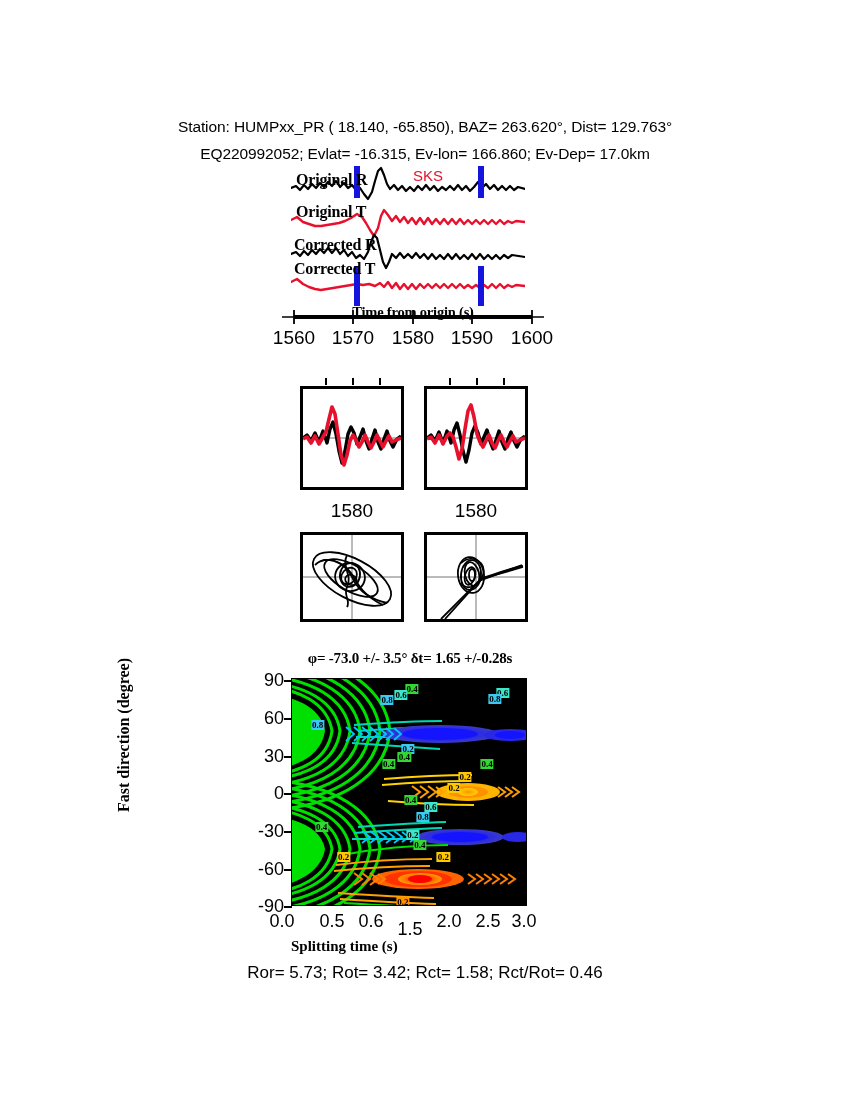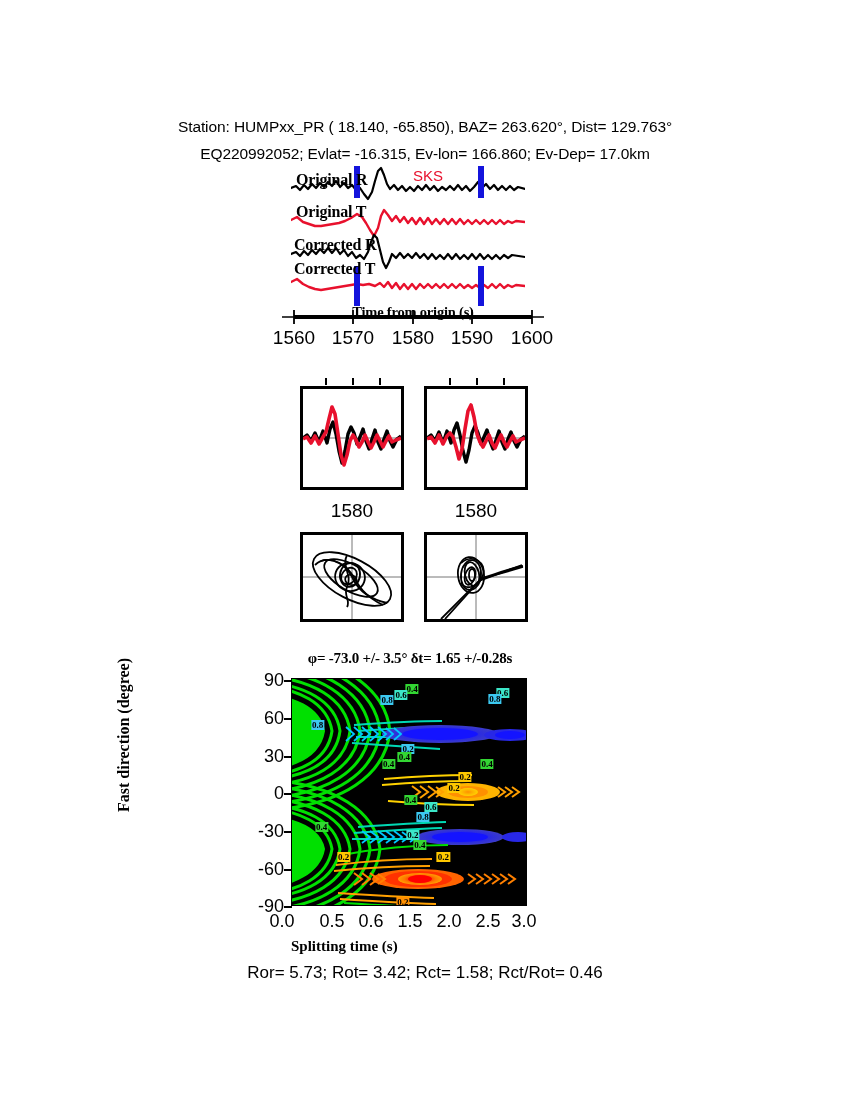--- a/index.html
+++ b/index.html
@@ -537,21 +537,21 @@
   <div class="ytick-mark" style="top:756px;"></div>
   <div class="ytick-mark" style="top:793px;"></div>
   <div class="ytick-mark" style="top:831px;"></div>
   <div class="ytick-mark" style="top:869px;"></div>
   <div class="ytick-mark" style="top:906px;"></div>
 
   <div id="xtick-wrap">
     <div class="xtick-label" style="left:282px;">0.0</div>
     <div class="xtick-label" style="left:332px;">0.5</div>
     <div class="xtick-label" style="left:371px;">0.6</div>
-    <div class="xtick-label" style="left:410px;">1.5</div>
+    <div class="xtick-label" style="left:410px;margin-top:8px;">1.5</div>
     <div class="xtick-label" style="left:449px;">2.0</div>
     <div class="xtick-label" style="left:488px;">2.5</div>
     <div class="xtick-label" style="left:524px;">3.0</div>
   </div>
   <div id="xlabel">Splitting time (s)</div>
 
   <div id="stats-line">Ror= 5.73; Rot= 3.42; Rct= 1.58; Rct/Rot= 0.46</div>
 
 </div>
 

